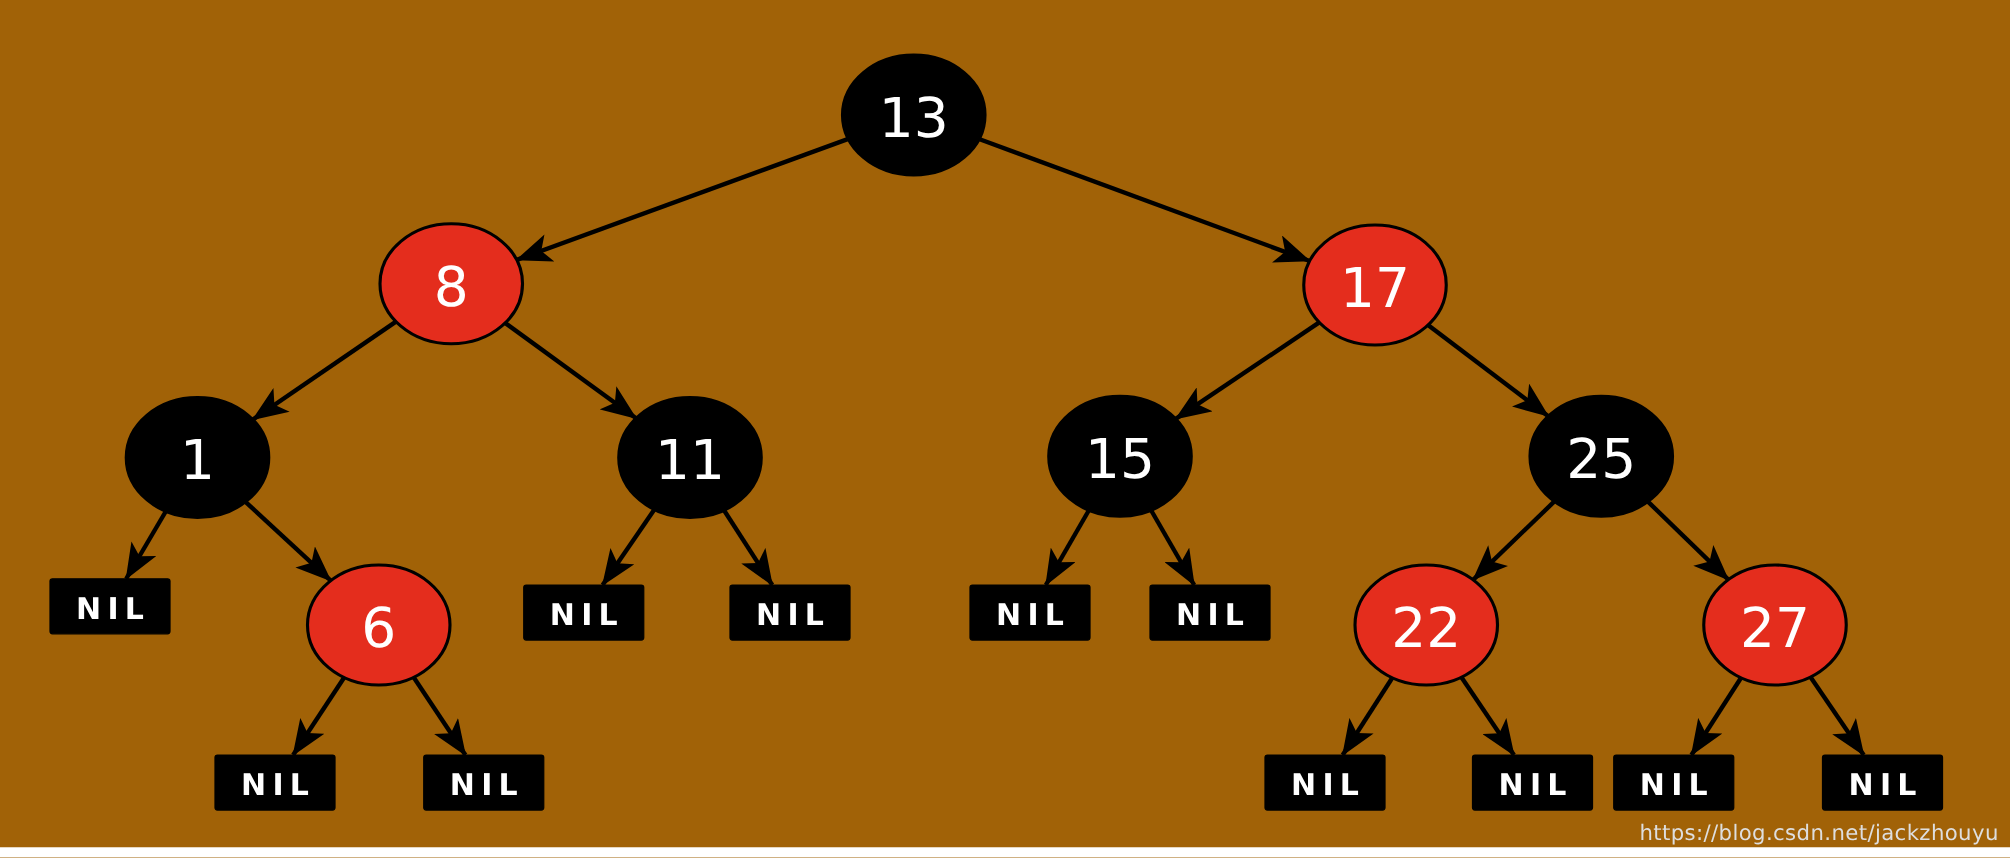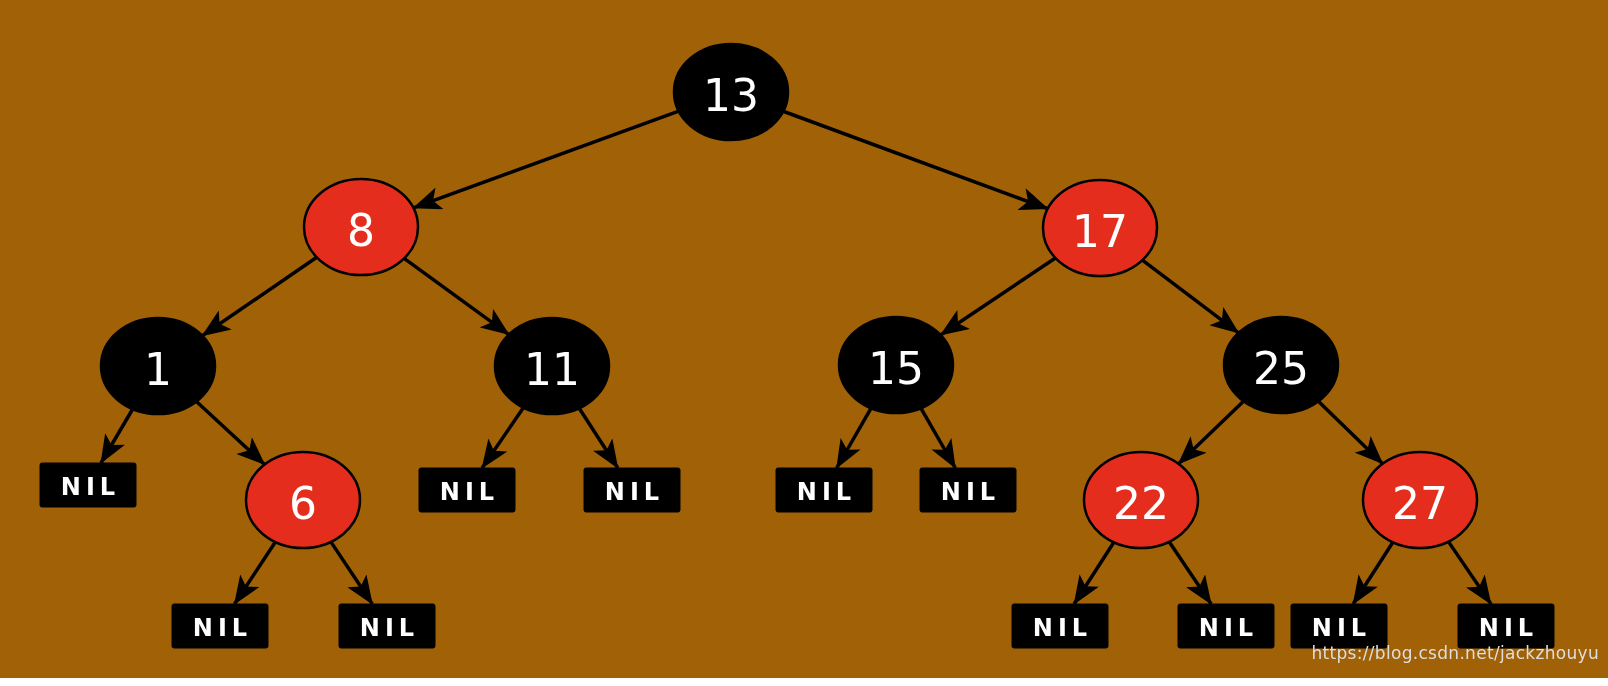--- a/index.html
+++ b/index.html
@@ -17,21 +17,21 @@
   }
   .canvas svg {
     position: absolute;
     left: 0;
     top: 0;
     display: block;
   }
   .watermark {
     position: absolute;
     right: 9px;
-    bottom: 15px;
+    bottom: 1px;
     font-size: 17px;
     letter-spacing: 0.3px;
     color: #dedede;
     font-family: "DejaVu Sans", sans-serif;
     user-select: none;
   }
   .node-label {
     font-family: "DejaVu Sans", sans-serif;
   }
 </style>

